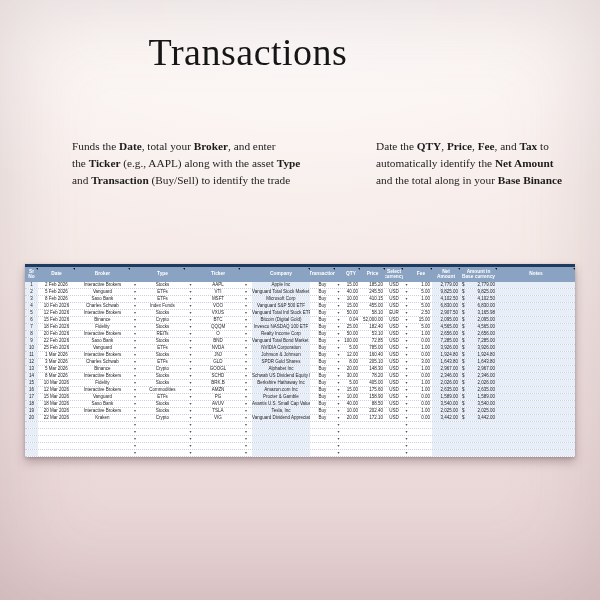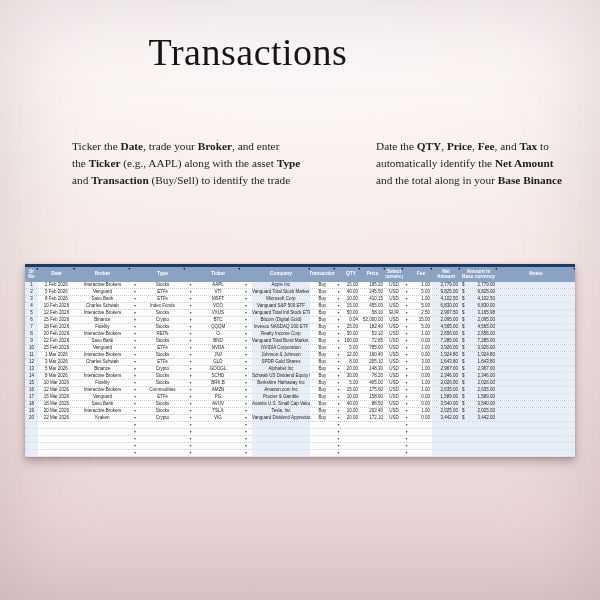--- a/index.html
+++ b/index.html
@@ -40,21 +40,21 @@
   .split{display:flex;justify-content:space-between;padding:0 2px;}
 </style>
 </head>
 <body>
 
 <div id="stage">
 
   <div class="title">Transactions</div>
 
   <div class="feature f-left">
-    <div class="f-body"><span>Ticker the </span><b>Date</b><span>, trade your </span><b>Broker</b><span>, and enter</span><br><span>the </span><b>Ticker</b><span> (e.g., AAPL) along with the asset </span><b>Type</b><br><span>and </span><b>Transaction</b><span> (Buy/Sell) to identify the trade</span></div>
+    <div class="f-body"><span>Funds the </span><b>Date</b><span>, total your </span><b>Broker</b><span>, and enter</span><br><span>the </span><b>Ticker</b><span> (e.g., AAPL) along with the asset </span><b>Type</b><br><span>and </span><b>Transaction</b><span> (Buy/Sell) to identify the trade</span></div>
   </div>
 
   <div class="feature f-right">
     <div class="f-body"><span>Date the </span><b>QTY</b><span>, </span><b>Price</b><span>, </span><b>Fee</b><span>, and </span><b>Tax</b><span> to</span><br><span>automatically identify the </span><b>Net Amount</b><br><span>and the total along in your </span><b>Base Binance</b></div>
   </div>
 
   <div id="sheet">
     <div class="topstrip"></div>
     <div class="thead">
         <div class="hc lbl" style="width: 13px;">Sr No</div>

